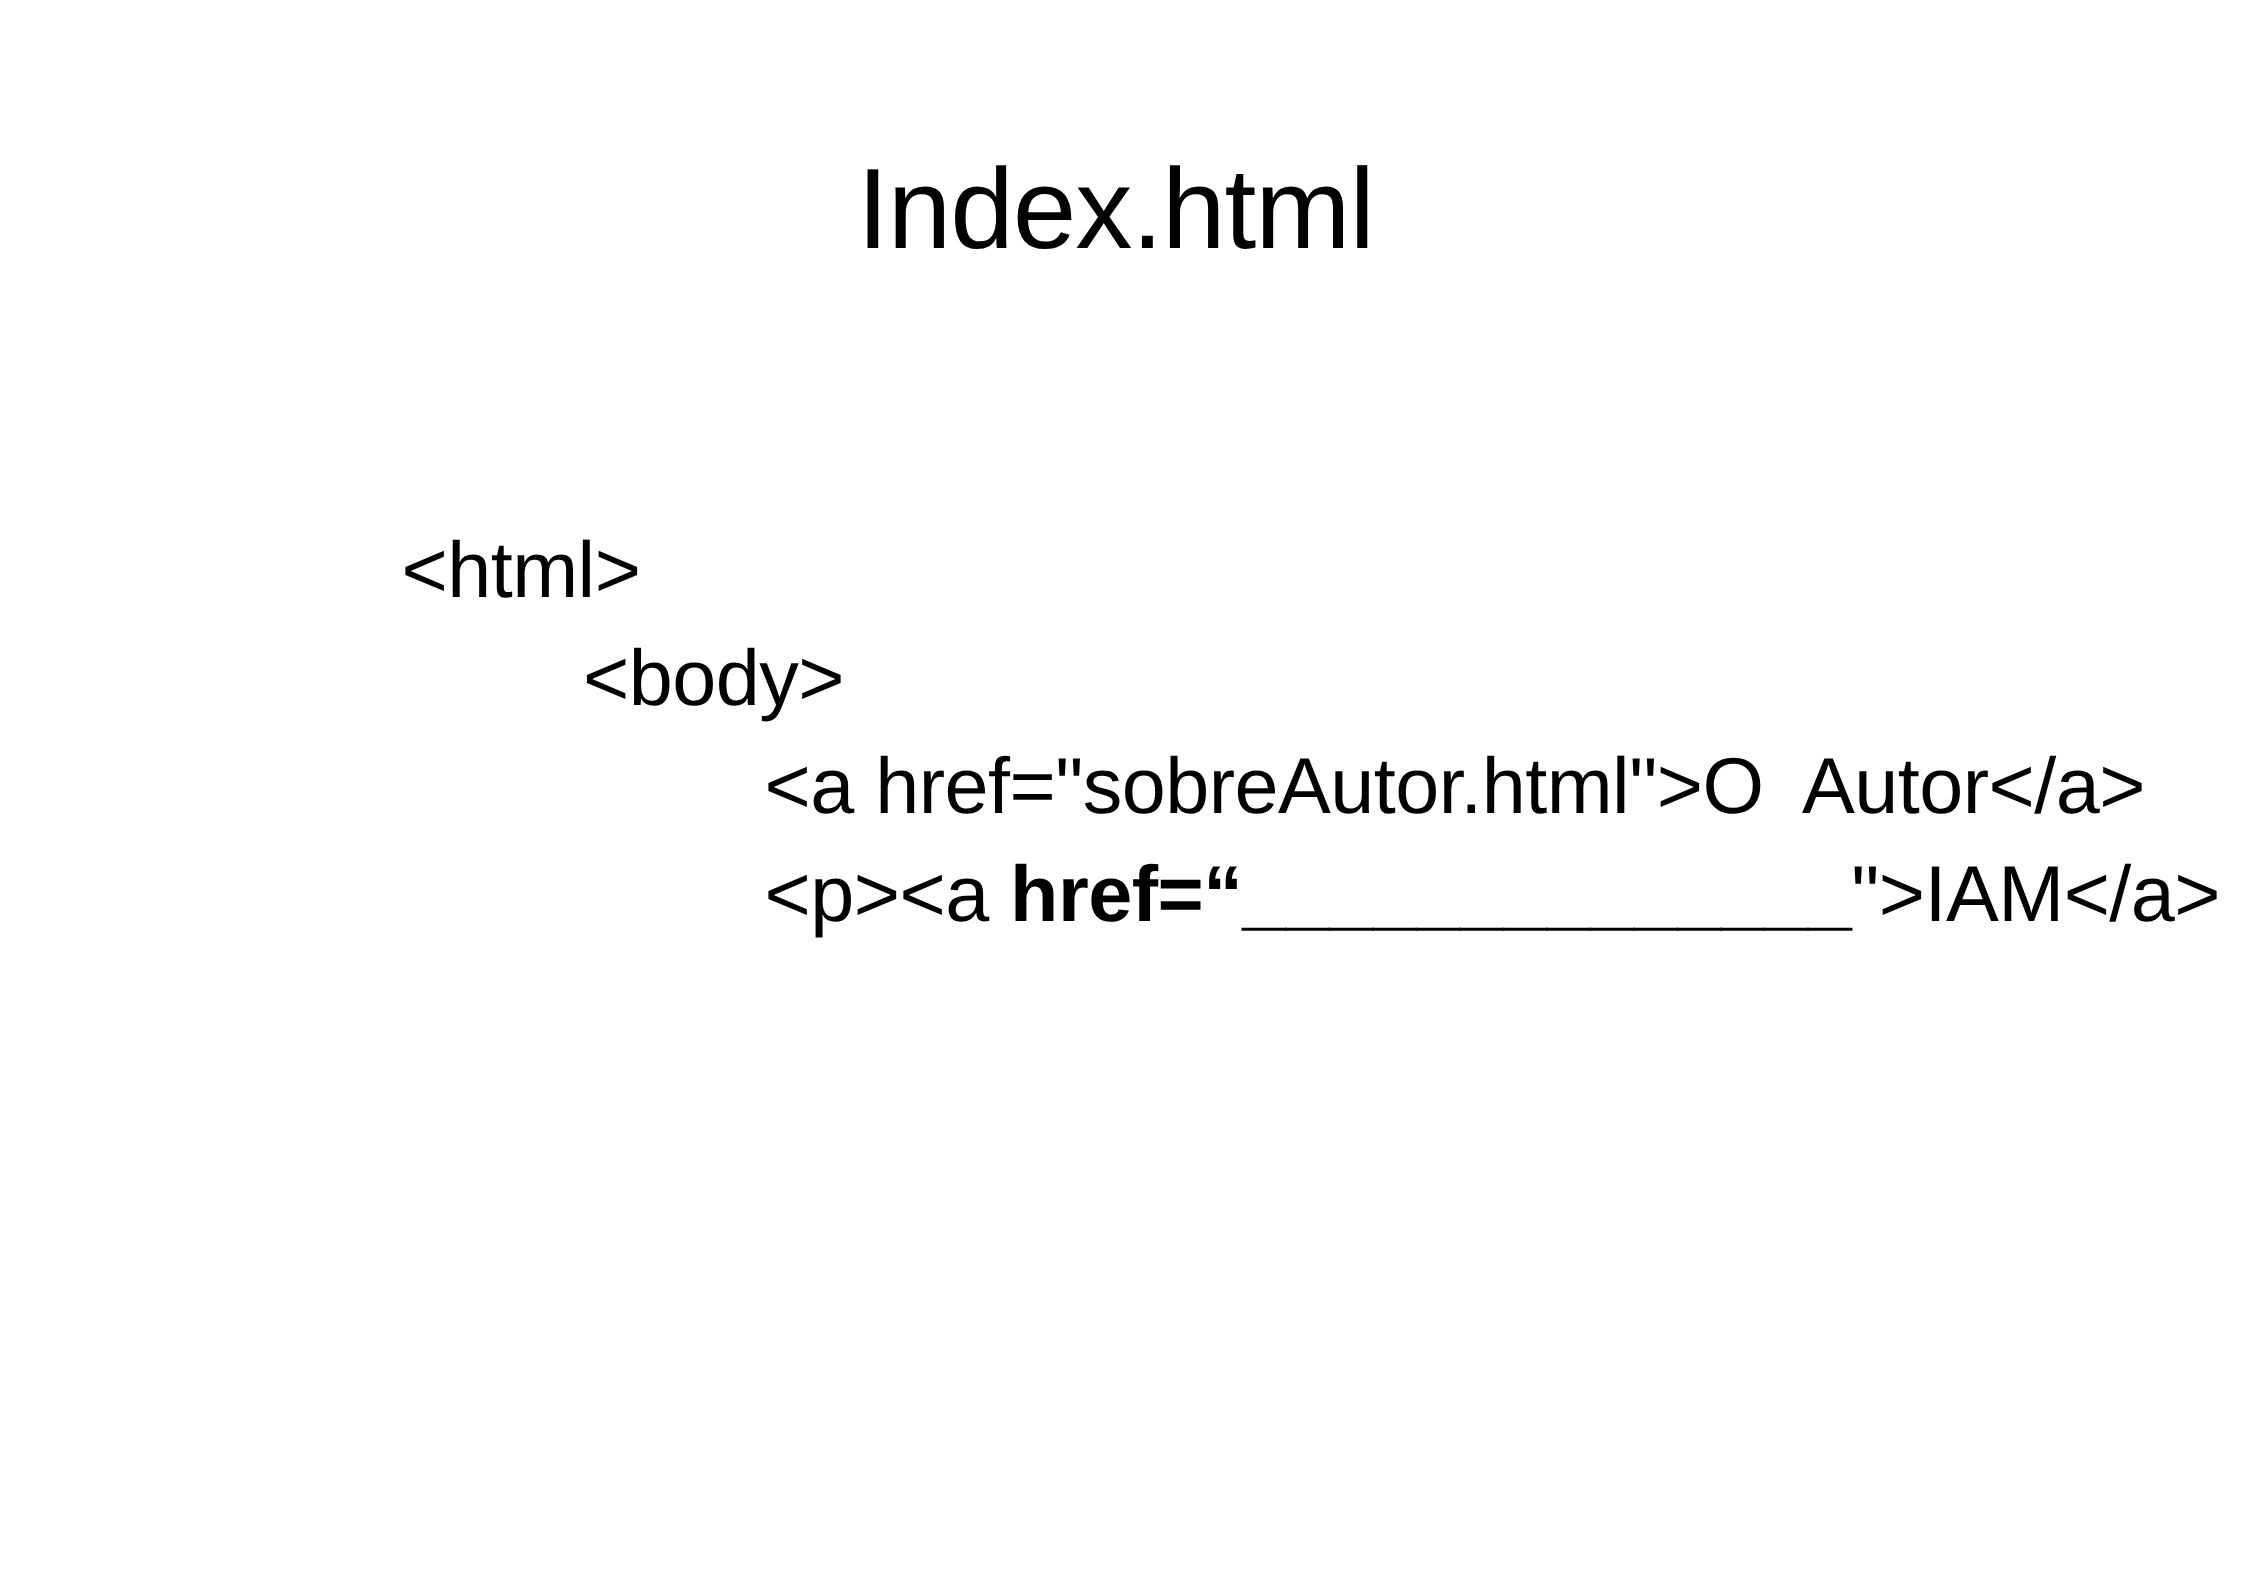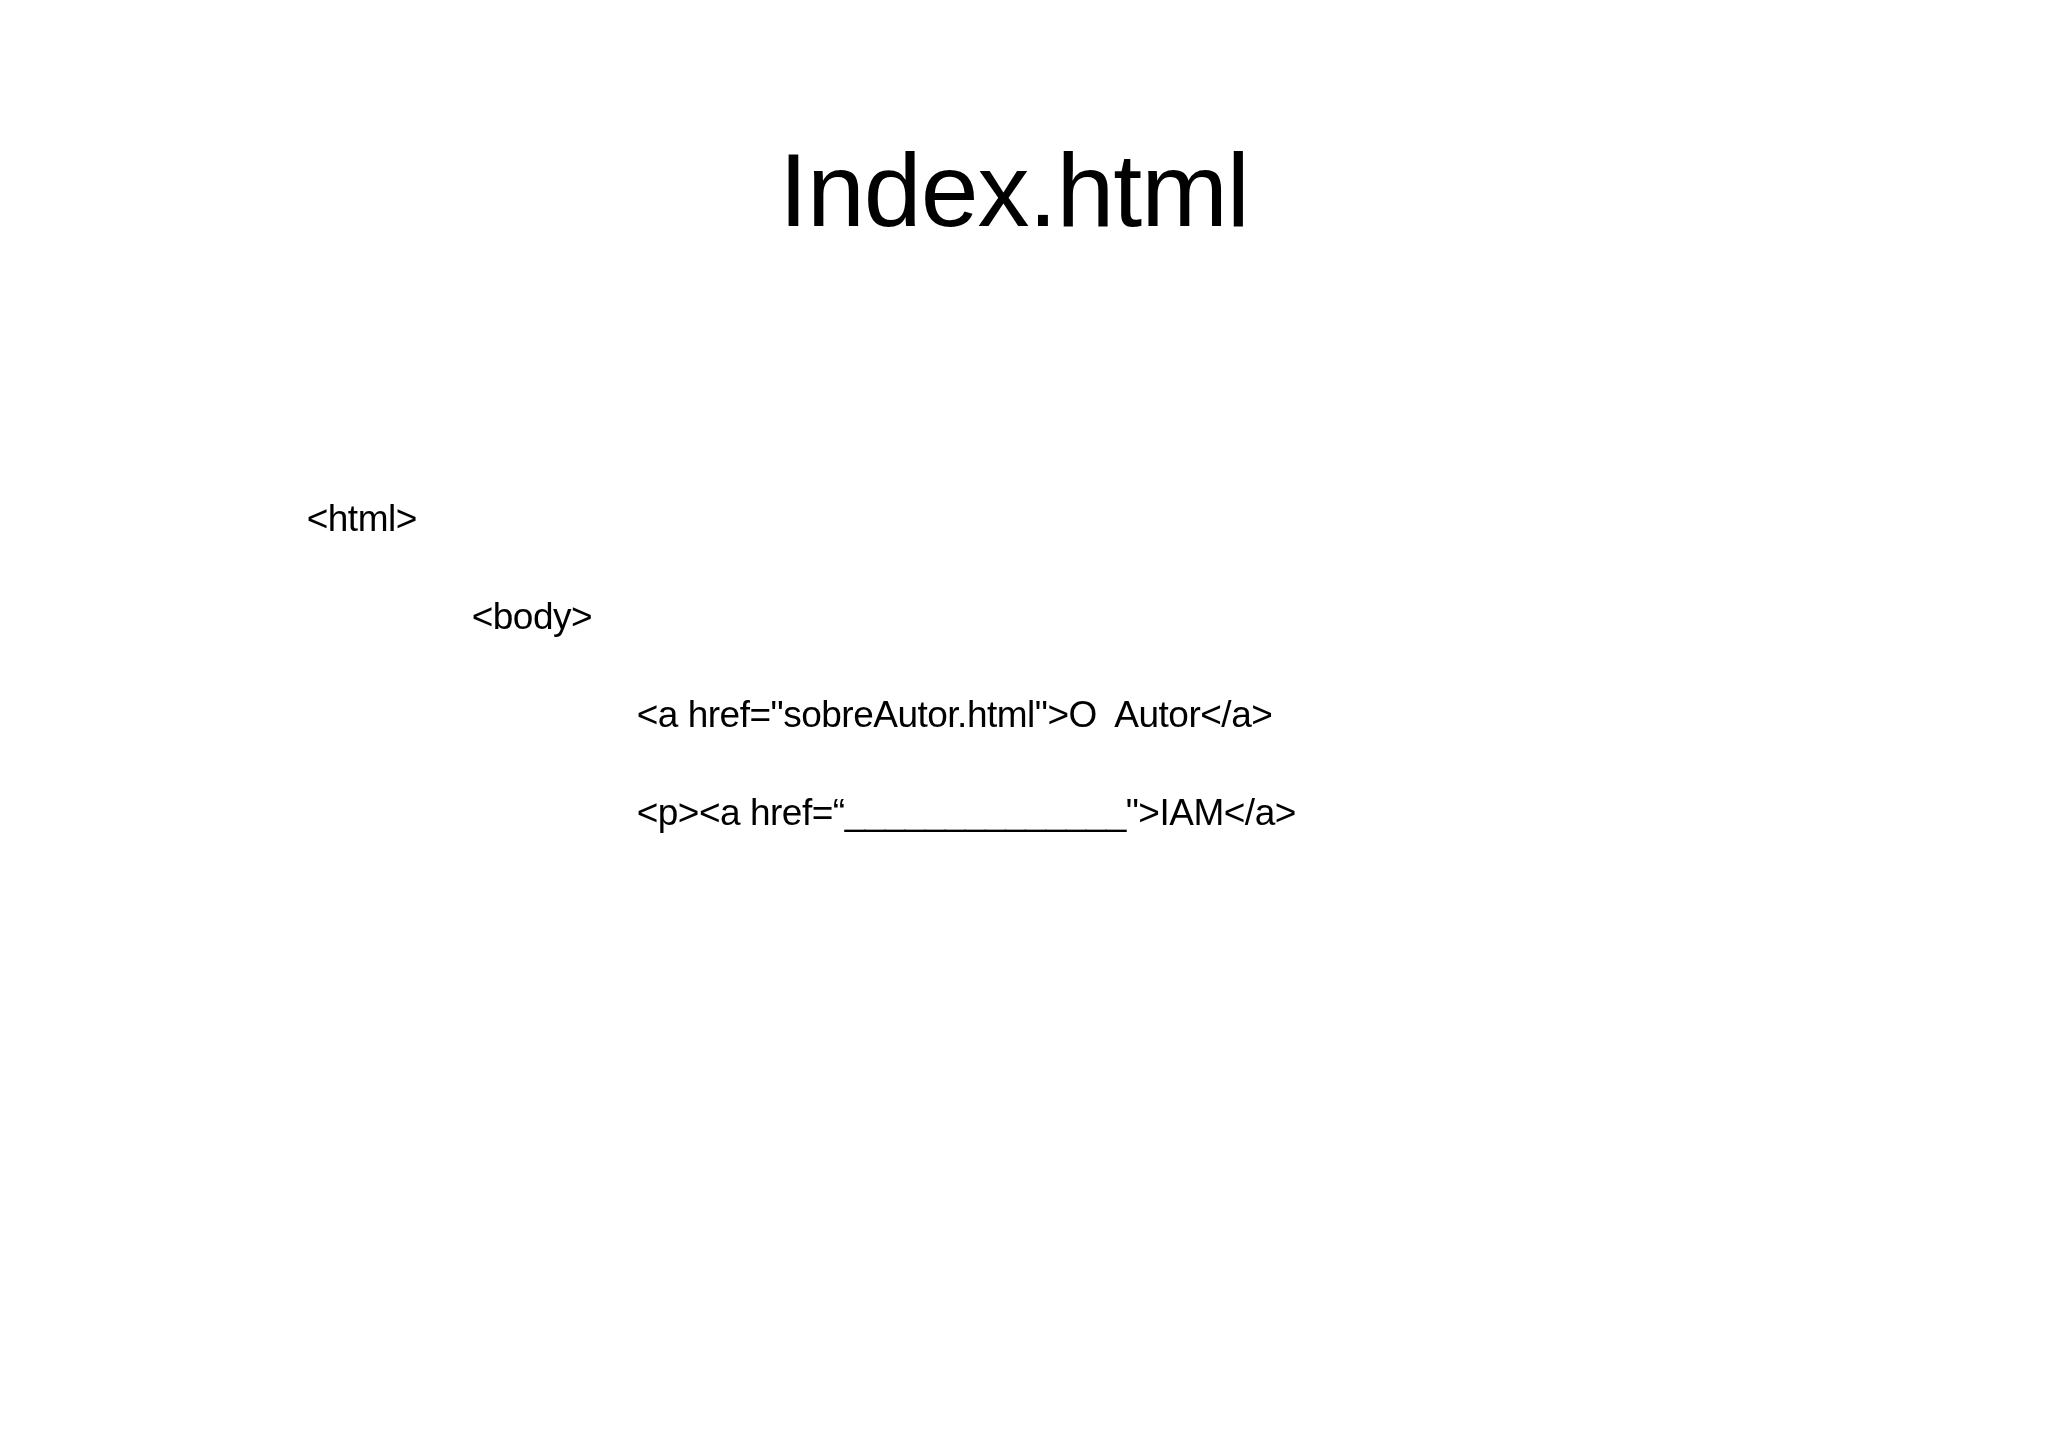--- a/index.html
+++ b/index.html
@@ -30,29 +30,29 @@
   }
   .code-block {
     position: absolute;
     top: 372px;
     left: 248px;
     width: 1700px;
   }
   .code-line {
     height: 98px;
     line-height: 98px;
-    font-size: 37px;
+    font-size: 72px;
     letter-spacing: -0.5px;
     white-space: pre;
   }
   .indent-0 { padding-left: 0; }
   .indent-1 { padding-left: 165px; }
   .indent-2 { padding-left: 330px; }
   .seg { white-space: pre; }
-  .seg.bold { font-weight: 400; text-align: center; }
+  .seg.bold { font-weight: 700; text-align: center; }
 </style>
 </head>
 <body>
 
 <div class="slide">
 
   <div class="slide-title">Index.html</div>
 
   <div class="code-block">
 

